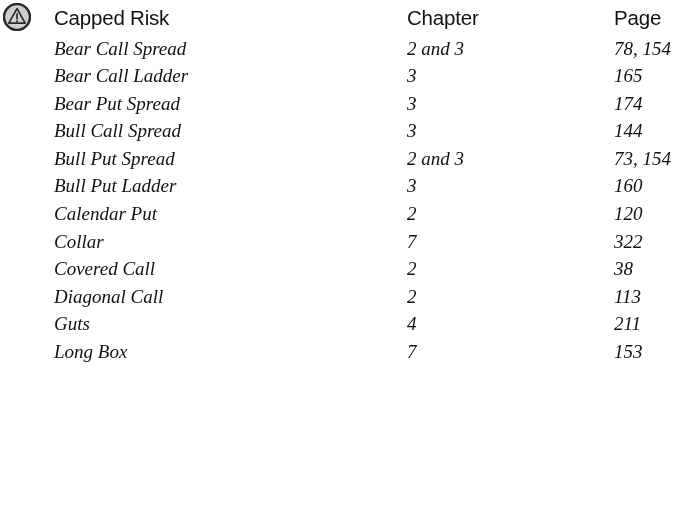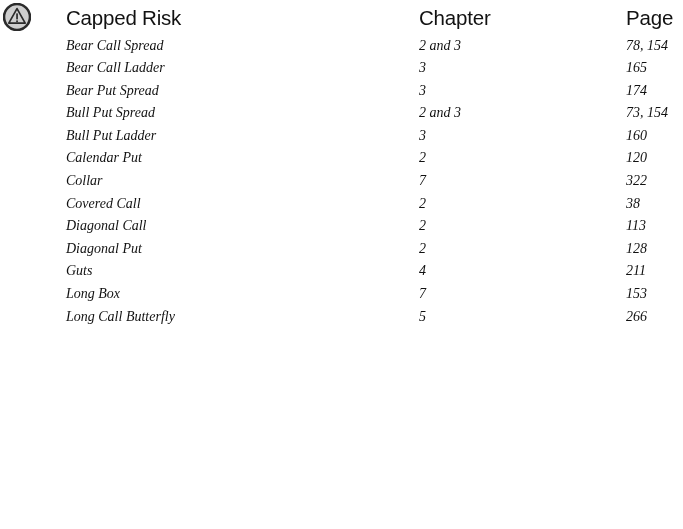--- a/index.html
+++ b/index.html
@@ -30,21 +30,21 @@
     width: 28px;
     height: 28px;
   }
   .icon-wrap svg {
     display: block;
   }
 
   
   .index-table {
     position: absolute;
-    left: 66px;
+    left: 54px;
     top: 0;
     width: 617px;
     border-collapse: collapse;
     table-layout: fixed;
   }
   .index-table col.c-name  { width: 353px; }
   .index-table col.c-chap  { width: 207px; }
   .index-table col.c-page  { width: 57px;  }
 
   .index-table th {
@@ -58,21 +58,21 @@
     color: #121212;
     padding: 8px 0 9px 0;
     vertical-align: bottom;
     white-space: nowrap;
   }
 
   .index-table td {
     font-family: "Liberation Serif", serif;
     font-style: italic;
     font-weight: 400;
-    font-size: 14px;
+    font-size: 19px;
     line-height: 1;
     text-align: left;
     color: #111111;
     padding: 0 0 8.6px 0;
     vertical-align: baseline;
     white-space: nowrap;
   }
 
   .index-table tbody tr:first-child td {
     padding-top: 1px;
@@ -115,20 +115,25 @@
           <td>Bear Call Ladder</td>
           <td>3</td>
           <td>165</td>
         </tr>
         <tr>
           <td>Bear Put Spread</td>
           <td>3</td>
           <td>174</td>
         </tr>
         <tr>
+          <td>Bull Call Spread</td>
+          <td>3</td>
+          <td>144</td>
+        </tr>
+        <tr>
           <td>Bull Put Spread</td>
           <td>2 and 3</td>
           <td>73, 154</td>
         </tr>
         <tr>
           <td>Bull Put Ladder</td>
           <td>3</td>
           <td>160</td>
         </tr>
         <tr>
@@ -145,35 +150,25 @@
           <td>Covered Call</td>
           <td>2</td>
           <td>38</td>
         </tr>
         <tr>
           <td>Diagonal Call</td>
           <td>2</td>
           <td>113</td>
         </tr>
         <tr>
-          <td>Diagonal Put</td>
-          <td>2</td>
-          <td>128</td>
-        </tr>
-        <tr>
           <td>Guts</td>
           <td>4</td>
           <td>211</td>
         </tr>
         <tr>
           <td>Long Box</td>
           <td>7</td>
           <td>153</td>
         </tr>
-        <tr>
-          <td>Long Call Butterfly</td>
-          <td>5</td>
-          <td>266</td>
-        </tr>
       </tbody>
   </table>
 
 </div>
 
 </body></html>

